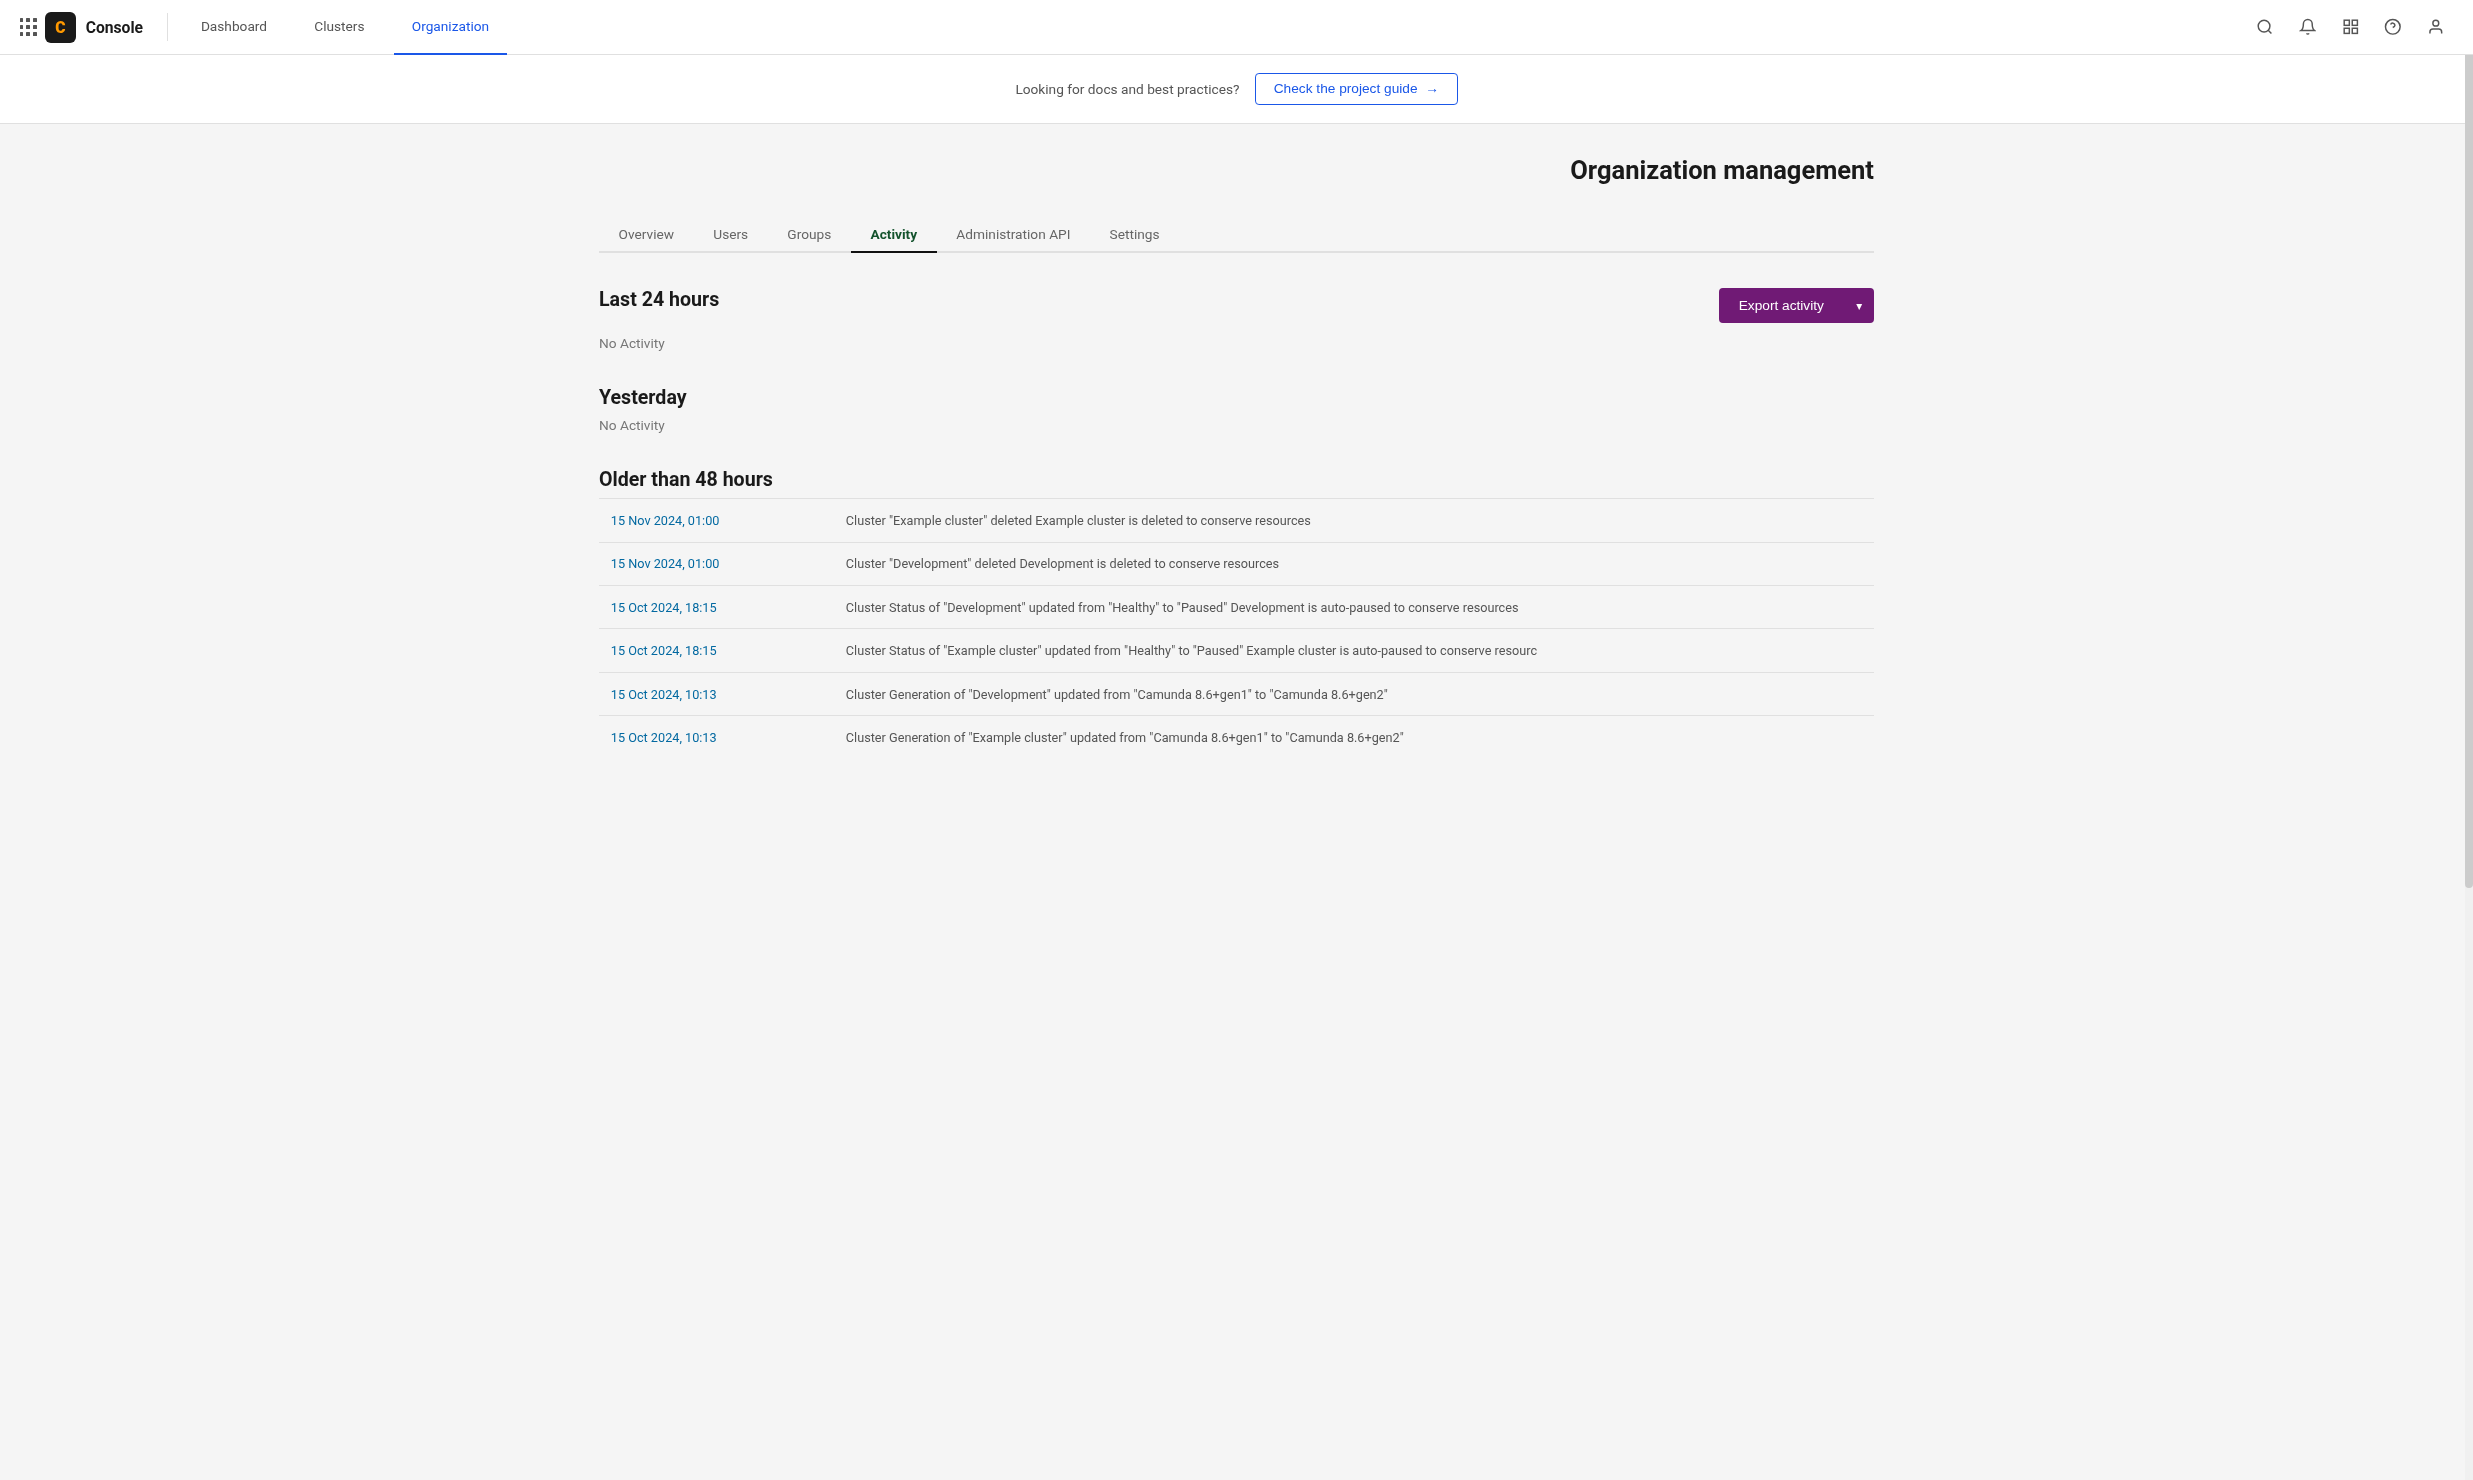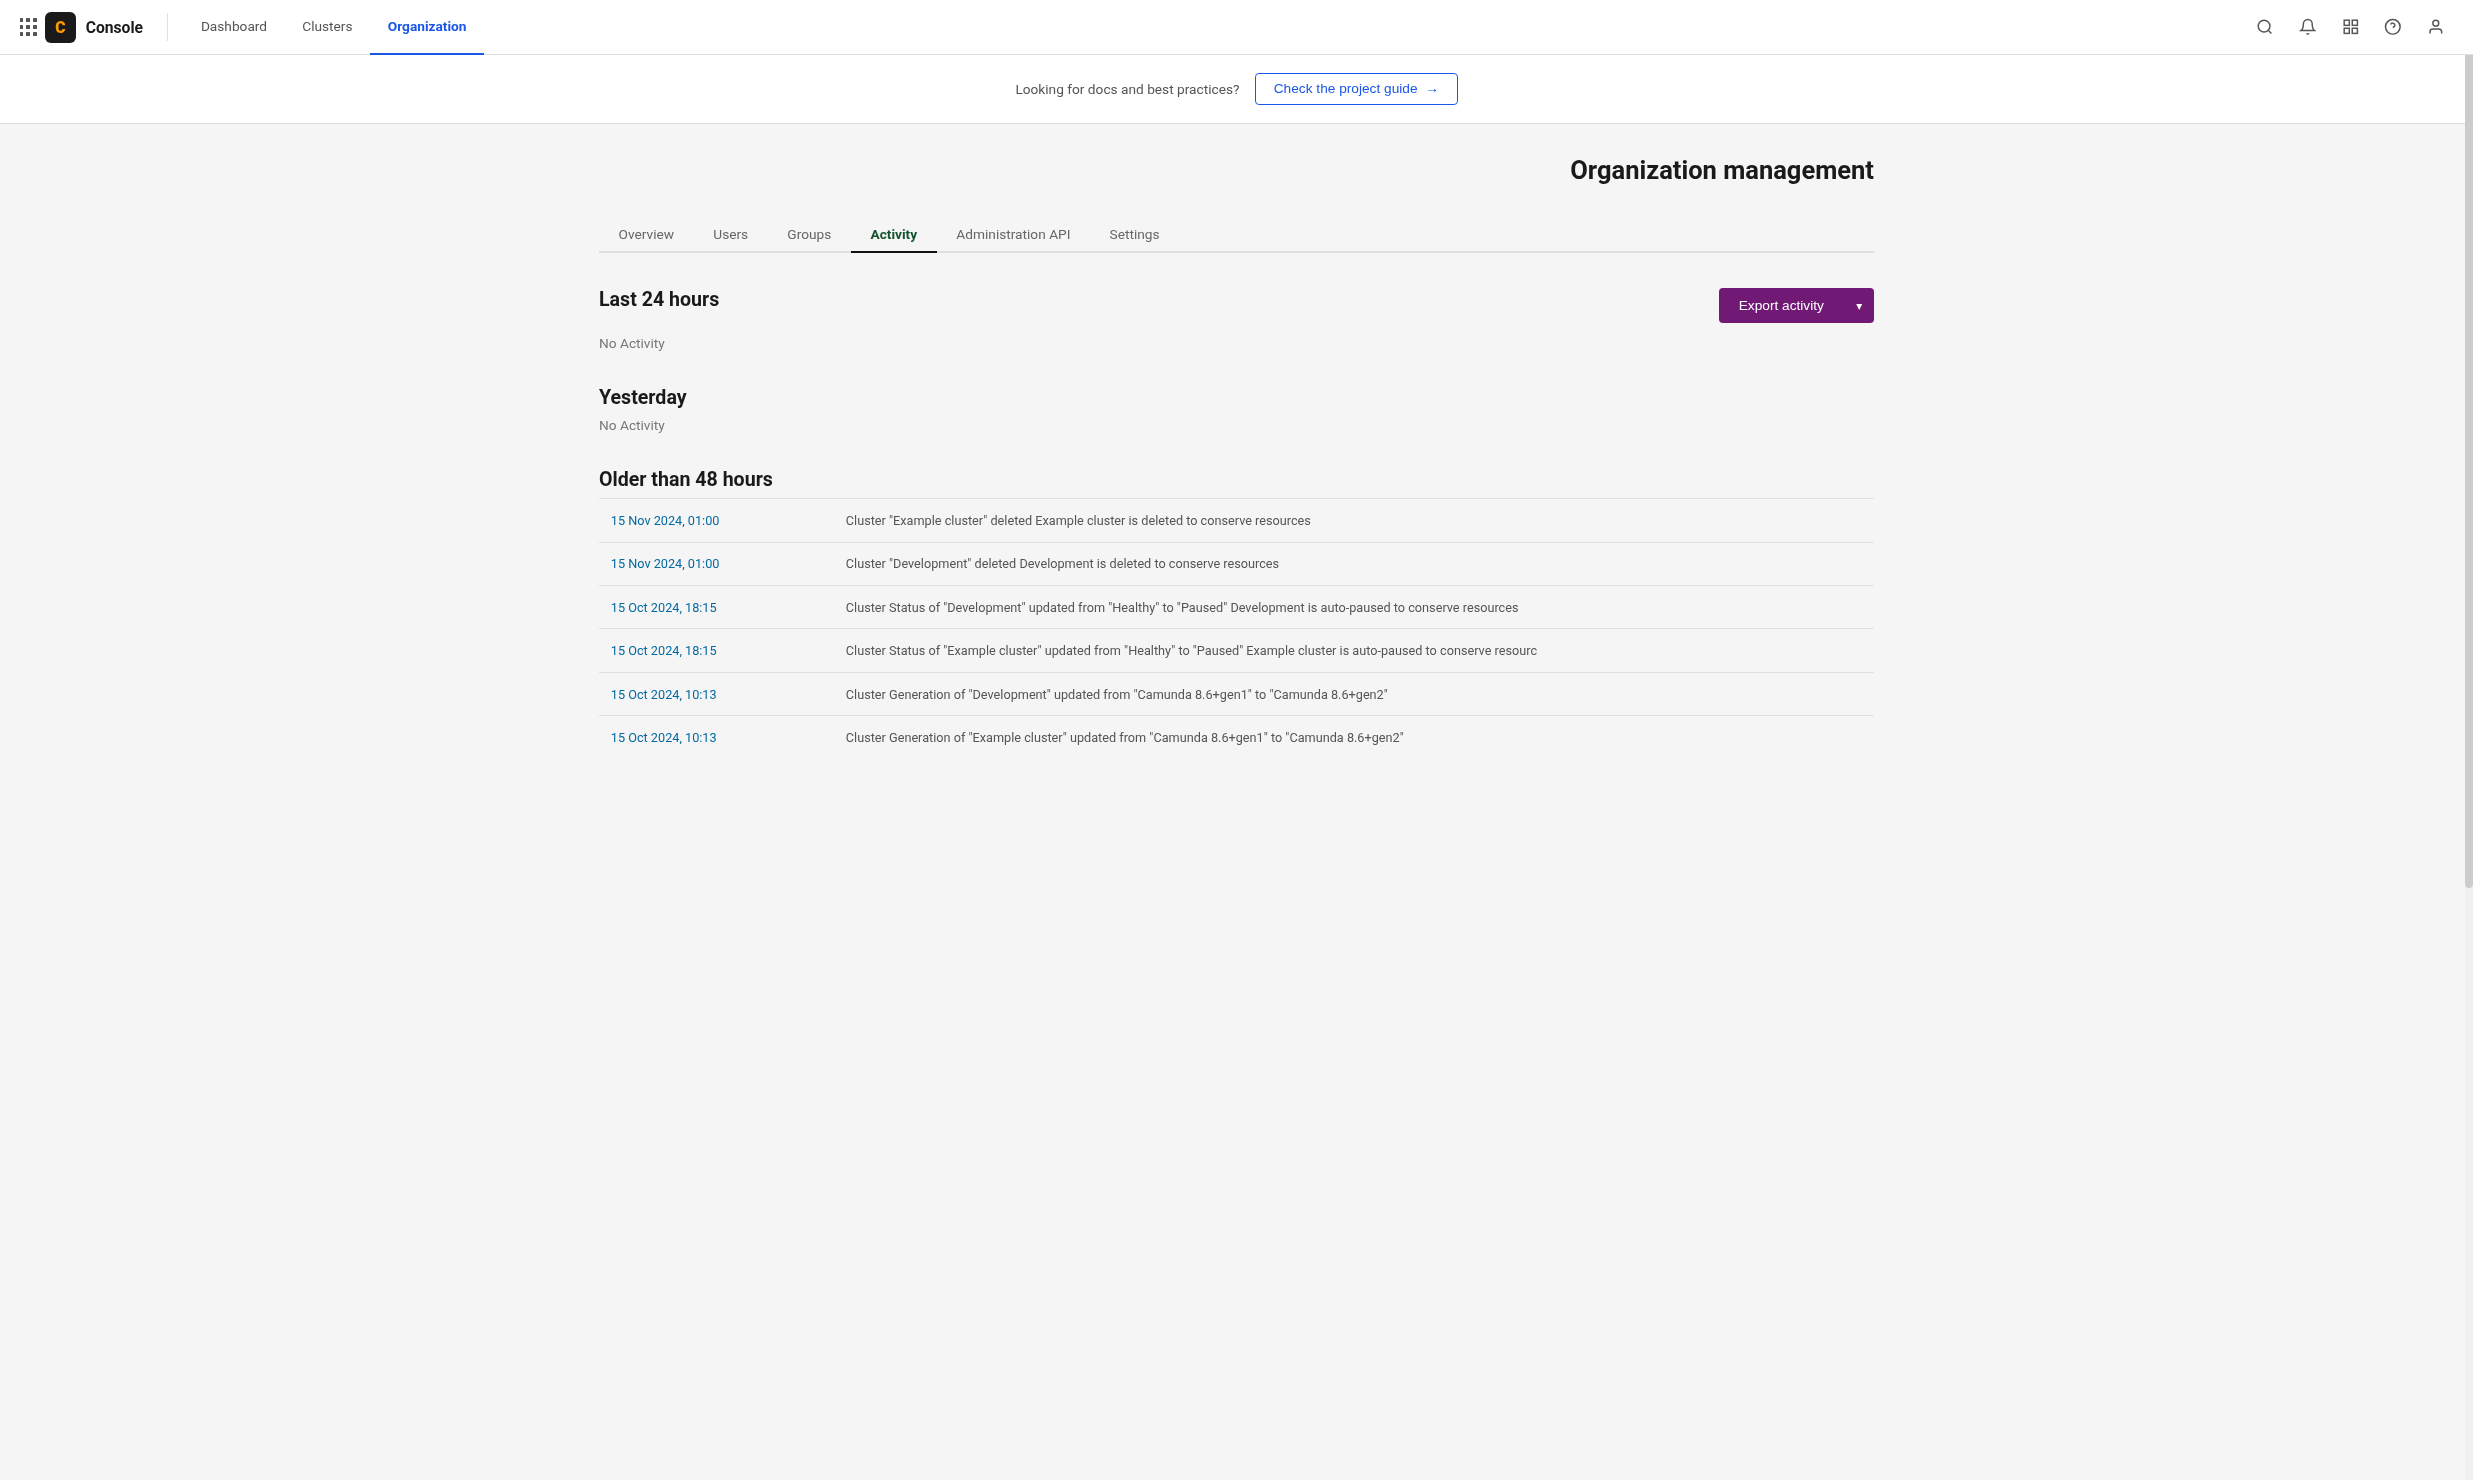--- a/index.html
+++ b/index.html
@@ -36,33 +36,33 @@
     .brand-logo {
       width: 31px; height: 31px;
       background: #1a1a1a;
       border-radius: 5.9px;
       display: flex; align-items: center; justify-content: center;
       color: #f90; font-weight: 900; font-size: 15.7px;
     }
     .brand-name { font-weight: 700; font-size: 15.7px; color: #1a1a1a; }
     .nav-divider { width: 1px; height: 27.4px; background: #e0e0e0; margin-right: 15.7px; }
 
-    .nav-links { display: flex; gap: 0; align-items: center; }
+    .nav-links { display: flex; gap: 12px; align-items: center; }
     .nav-link {
       padding: 0 17.6px;
       height: 55px;
       display: flex;
       align-items: center;
       cursor: pointer;
       font-size: 13.7px;
       color: #555;
       border-bottom: 2.9px solid transparent;
       text-decoration: none;
     }
-    .nav-link.active { color: #1a57e8; border-bottom-color: #1a57e8; font-weight: 700; }
+    .nav-link.active { color: #1a57e8; border-bottom-color: #1a57e8; font-weight: 400; }
 
     .nav-actions {
       margin-left: auto;
       display: flex;
       align-items: center;
       gap: 7.8px;
     }
     .nav-action-btn {
       width: 35px; height: 35px;
       border-radius: 50%;

